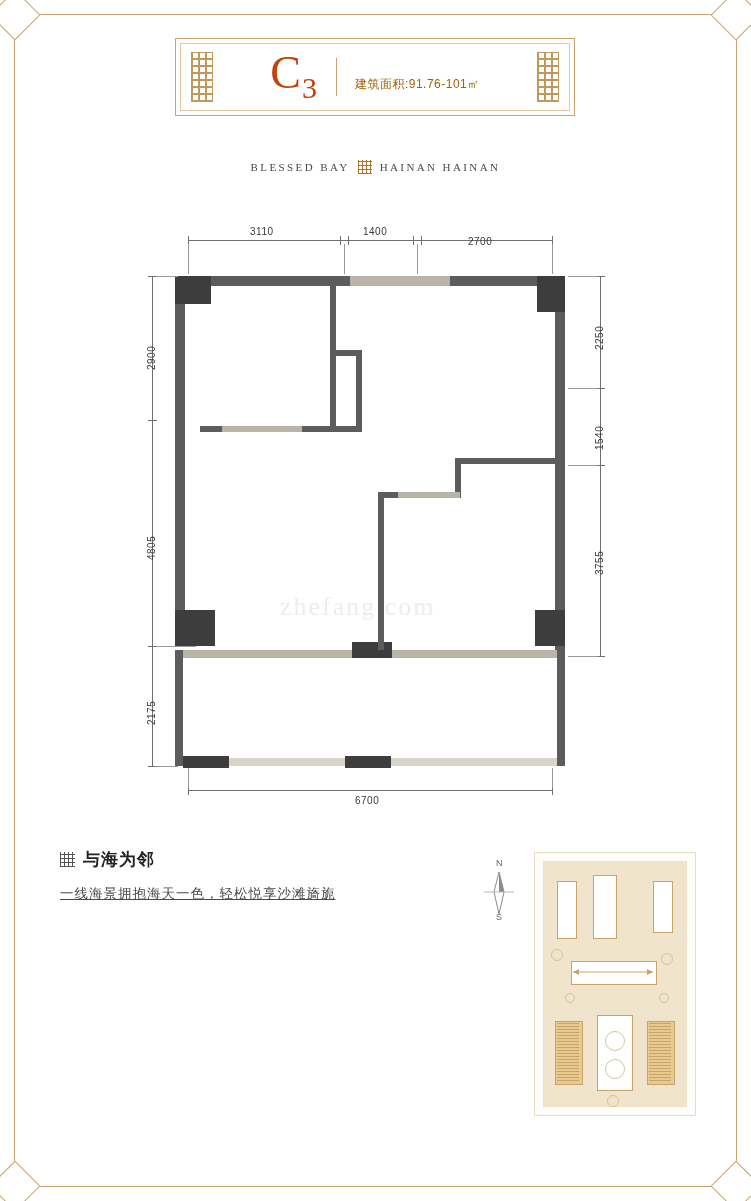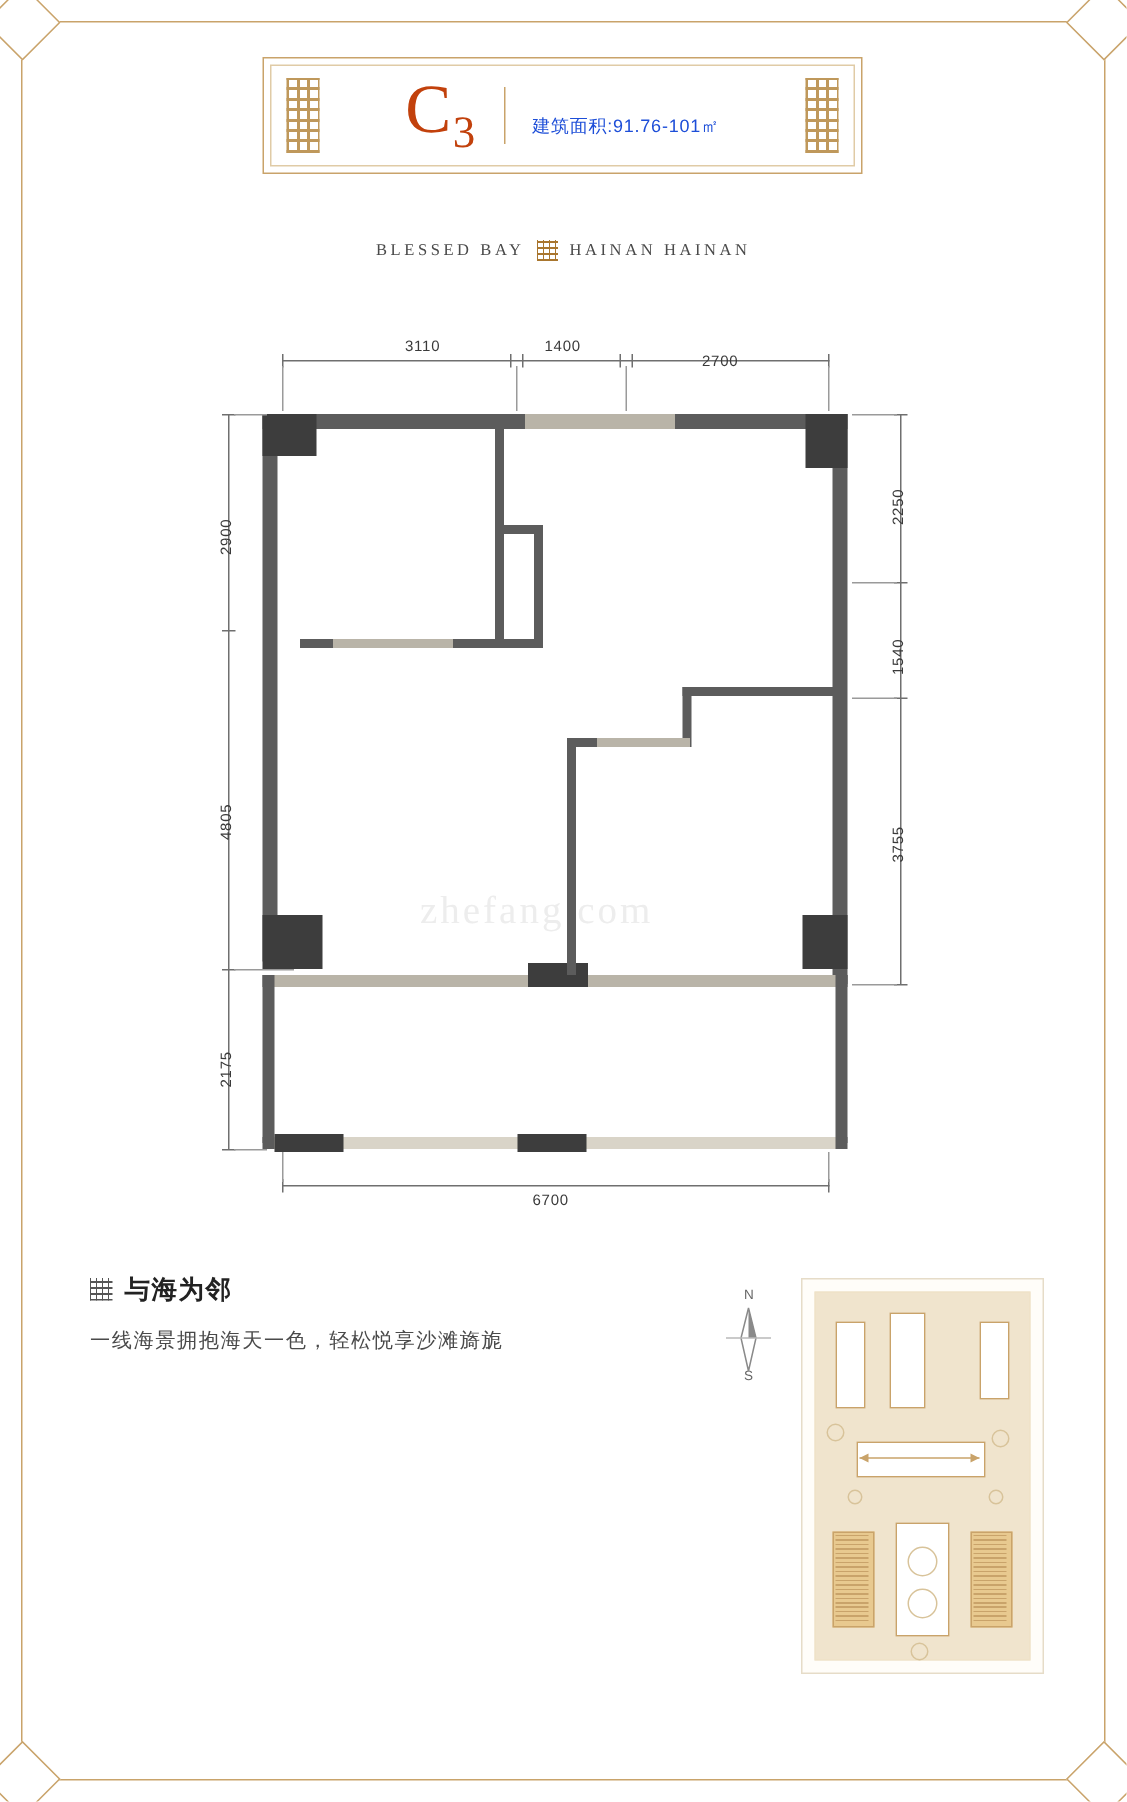--- a/index.html
+++ b/index.html
@@ -55,21 +55,21 @@
   }
   .plate-code{
     font-family:"Liberation Serif", serif;
     font-size:46px;color:#c2410c;letter-spacing:1px;line-height:1;
   }
   .plate-code sub{font-size:30px;}
   .plate-divider{
     width:1px;height:38px;background:#c9a36a;margin:0 18px;align-self:center;
   }
   .plate-area{
-    font-size:12px;color:#1d4ed8;letter-spacing:.5px;white-space:nowrap;
+    font-size:12px;color:#a16207;letter-spacing:.5px;white-space:nowrap;
   }
 
   
   .brand{
     position:absolute;left:0;top:160px;width:751px;
     display:flex;align-items:center;justify-content:center;gap:8px;
   }
   .brand-text{
     font-family:"Liberation Serif", serif;
     font-size:11px;letter-spacing:2.4px;color:#4a4a4a;
@@ -119,21 +119,21 @@
     display:flex;align-items:center;gap:8px;
     font-size:17px;font-weight:bold;color:#222;letter-spacing:1px;
   }
   .foot-mark{
     width:15px;height:15px;
     background:
       repeating-linear-gradient(0deg,#555 0,#555 1px,transparent 1px,transparent 4px),
       repeating-linear-gradient(90deg,#555 0,#555 1px,transparent 1px,transparent 4px);
   }
   .foot-sub{
-    margin-top:14px;font-size:13.5px;color:#4a4a4a;letter-spacing:1px;
+    margin-top:14px;font-size:13.5px;color:#4a4a4a;letter-spacing:1px;text-decoration:underline;
   }
 
   
   .compass{position:absolute;left:482px;top:858px;width:40px;height:70px;}
   .compass .lbl{position:absolute;font-size:9px;color:#666;left:14px;}
   .compass .n{top:0;}
   .compass .s{top:54px;}
 
   
   .site{
@@ -183,21 +183,21 @@
 
   <div class="wm">zhefang.com</div>
 
   <div class="dim-line" style="left:188px;top:30px;width:365px;height:1px;"></div>
   <div class="dim-tick" style="left:188px;top:26px;"></div>
   <div class="dim-tick" style="left:340px;top:26px;"></div>
   <div class="dim-tick" style="left:348px;top:26px;"></div>
   <div class="dim-tick" style="left:413px;top:26px;"></div>
   <div class="dim-tick" style="left:421px;top:26px;"></div>
   <div class="dim-tick" style="left:552px;top:26px;"></div>
-  <div class="dim-label" style="left:250px;top:16px;margin-left:20px;">3110</div>
+  <div class="dim-label" style="left:250px;top:16px;">3110</div>
   <div class="dim-label" style="left:363px;top:16px;">1400</div>
   <div class="dim-label" style="left:468px;top:26px;">2700</div>
 
   <div class="ext-line" style="left:188px;top:34px;width:1px;height:30px;"></div>
   <div class="ext-line" style="left:344px;top:34px;width:1px;height:30px;"></div>
   <div class="ext-line" style="left:417px;top:34px;width:1px;height:30px;"></div>
   <div class="ext-line" style="left:552px;top:34px;width:1px;height:30px;"></div>
 
   <div class="wall" style="left:175px;top:66px;width:390px;height:10px;"></div>
 

